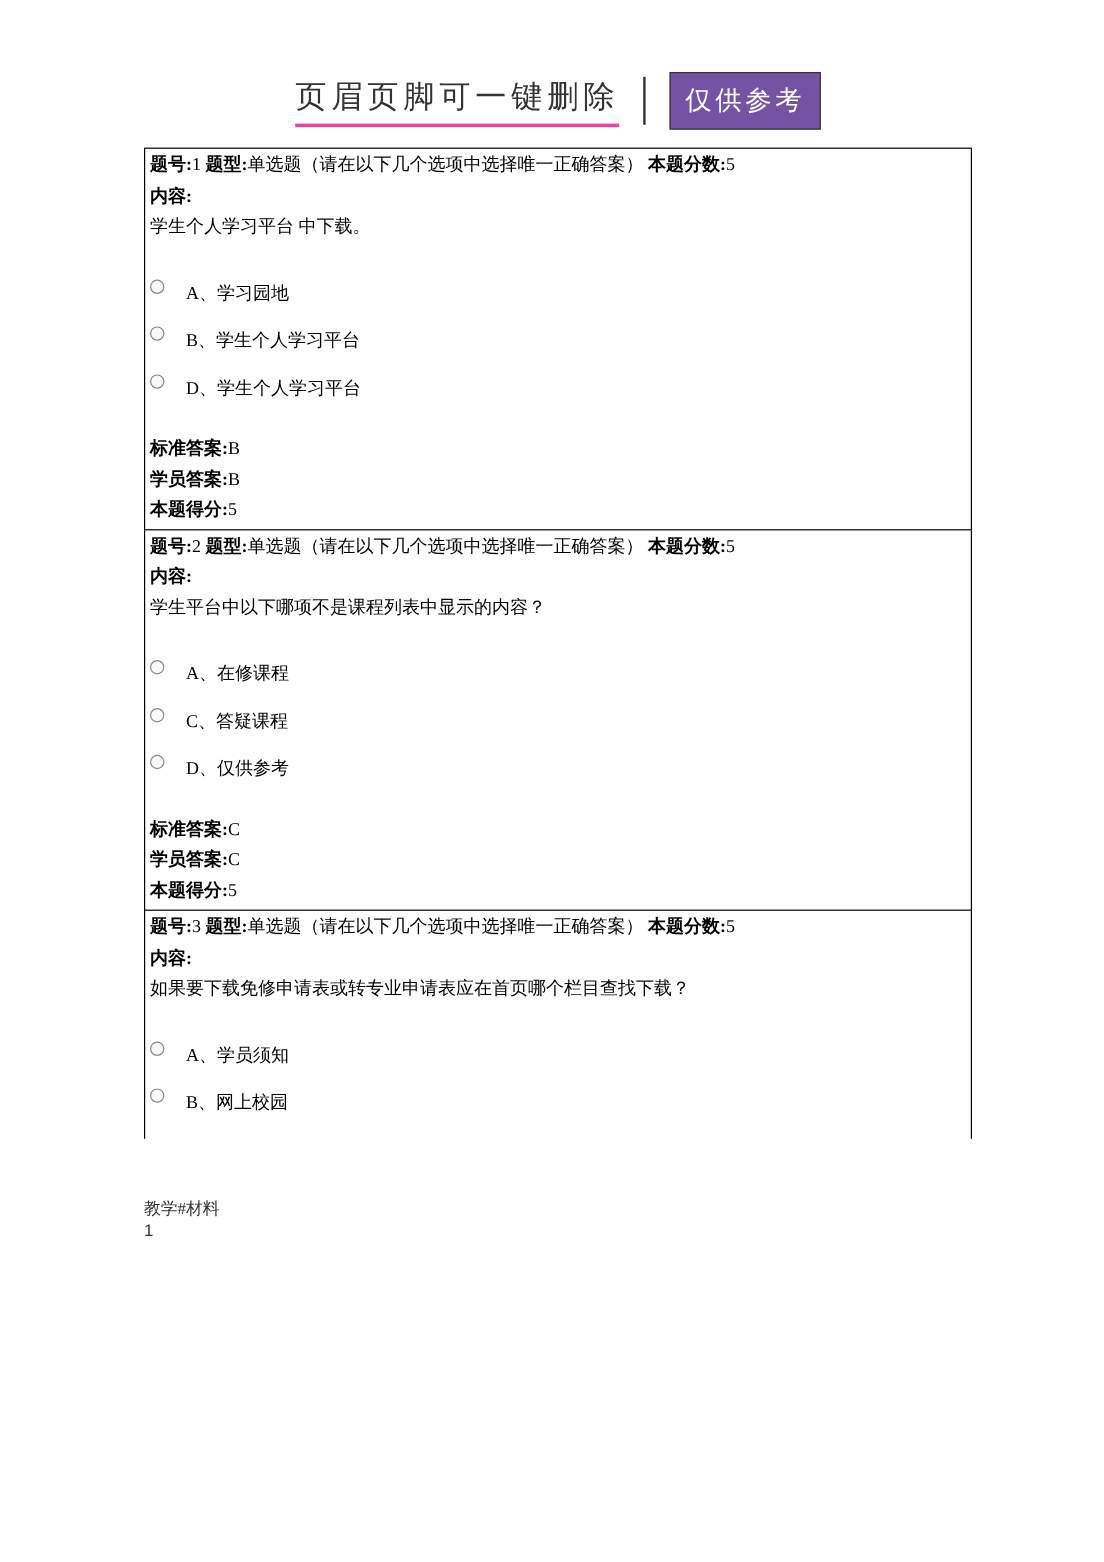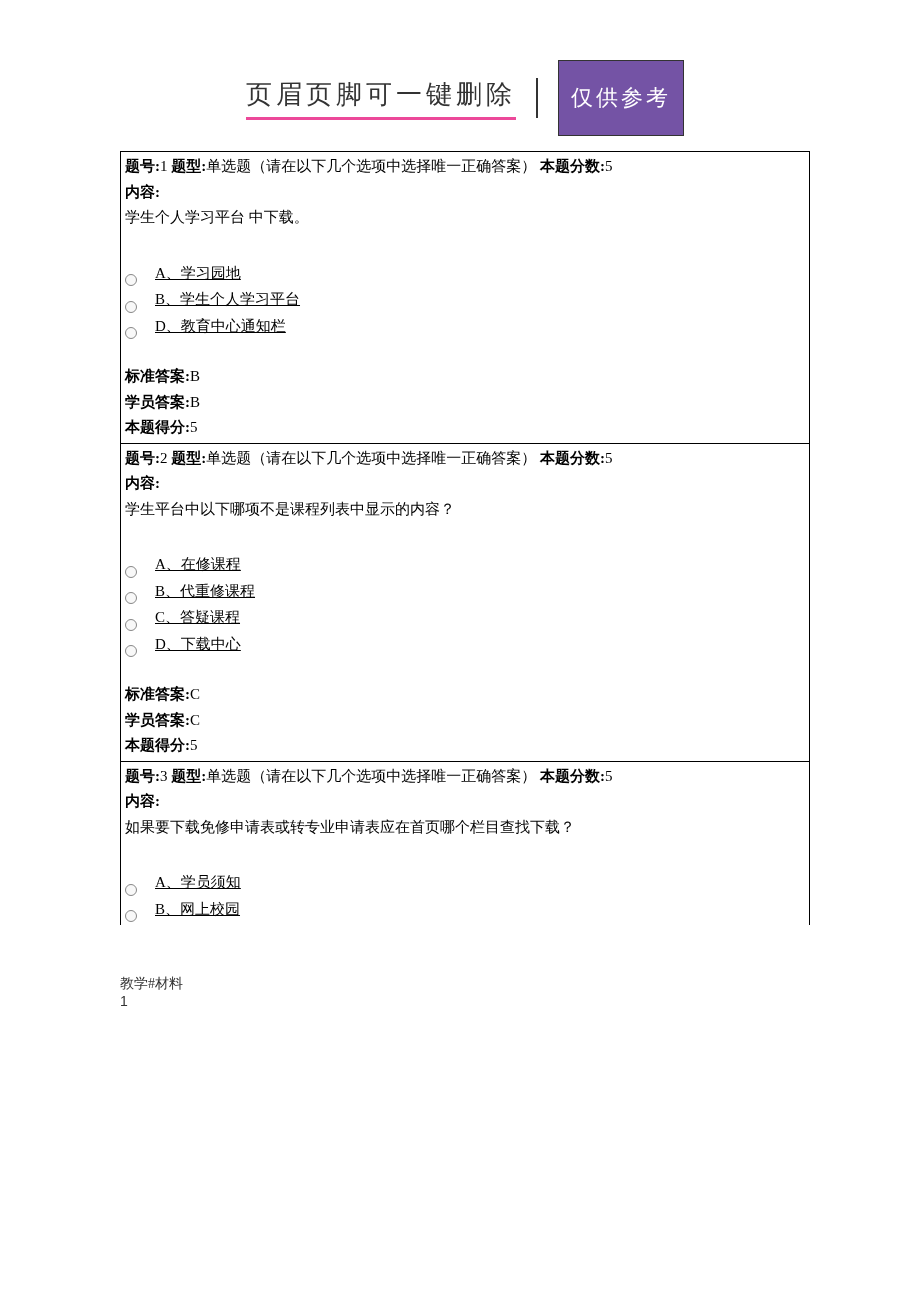--- a/index.html
+++ b/index.html
@@ -30,21 +30,21 @@
     }
     .header-divider {
       width: 2px;
       height: 40px;
       background: #333;
     }
     .badge {
       background: #7453a5;
       color: #fff;
       font-size: 22px;
-      padding: 22px 12px;
+      padding: 8px 12px;
       letter-spacing: 3px;
       font-family: "SimSun", serif;
       border: 1px solid #333;
     }
     .content-wrapper {
       border-top: 1px solid #000;
     }
     .question-block {
       border: 1px solid #000;
       border-top: none;
@@ -60,23 +60,22 @@
       font-weight: bold;
     }
     .question-content {
       margin-bottom: 30px;
     }
     .options {
       margin-bottom: 25px;
     }
     .option-row {
       display: flex;
-      align-items: flex-end;
-      margin: 1px 0;
-      text-decoration: underline;
+      align-items: flex-start;
+      margin: 14px 0;
     }
     .radio-icon {
       width: 12px;
       height: 12px;
       border: 1px solid #888;
       border-radius: 50%;
       background: #f8f8f8;
       margin-right: 18px;
       flex-shrink: 0;
     }
@@ -126,21 +125,21 @@
       <div class="option-row">
         <span class="radio-icon"></span>
         <span class="option-text">A、学习园地</span>
       </div>
       <div class="option-row">
         <span class="radio-icon"></span>
         <span class="option-text">B、学生个人学习平台</span>
       </div>
       <div class="option-row">
         <span class="radio-icon"></span>
-        <span class="option-text">D、教育中心通知栏</span>
+        <span class="option-text">D、学生个人学习平台</span>
       </div>
     </div>
     <div class="answers">
       <div class="answer-line">
         <span class="bold">标准答案:</span>
           <span>B</span>
       </div>
       <div class="answer-line">
         <span class="bold">学员答案:</span>
           <span>B</span>
@@ -162,29 +161,25 @@
     </div>
     <div class="bold">内容:</div>
     <div class="question-content">学生平台中以下哪项不是课程列表中显示的内容？</div>
     <div class="options">
       <div class="option-row">
         <span class="radio-icon"></span>
         <span class="option-text">A、在修课程</span>
       </div>
       <div class="option-row">
         <span class="radio-icon"></span>
-        <span class="option-text">B、代重修课程</span>
-      </div>
-      <div class="option-row">
-        <span class="radio-icon"></span>
         <span class="option-text">C、答疑课程</span>
       </div>
       <div class="option-row">
         <span class="radio-icon"></span>
-        <span class="option-text">D、下载中心</span>
+        <span class="option-text">D、仅供参考</span>
       </div>
     </div>
     <div class="answers">
       <div class="answer-line">
         <span class="bold">标准答案:</span>
           <span>C</span>
       </div>
       <div class="answer-line">
         <span class="bold">学员答案:</span>
           <span>C</span>

